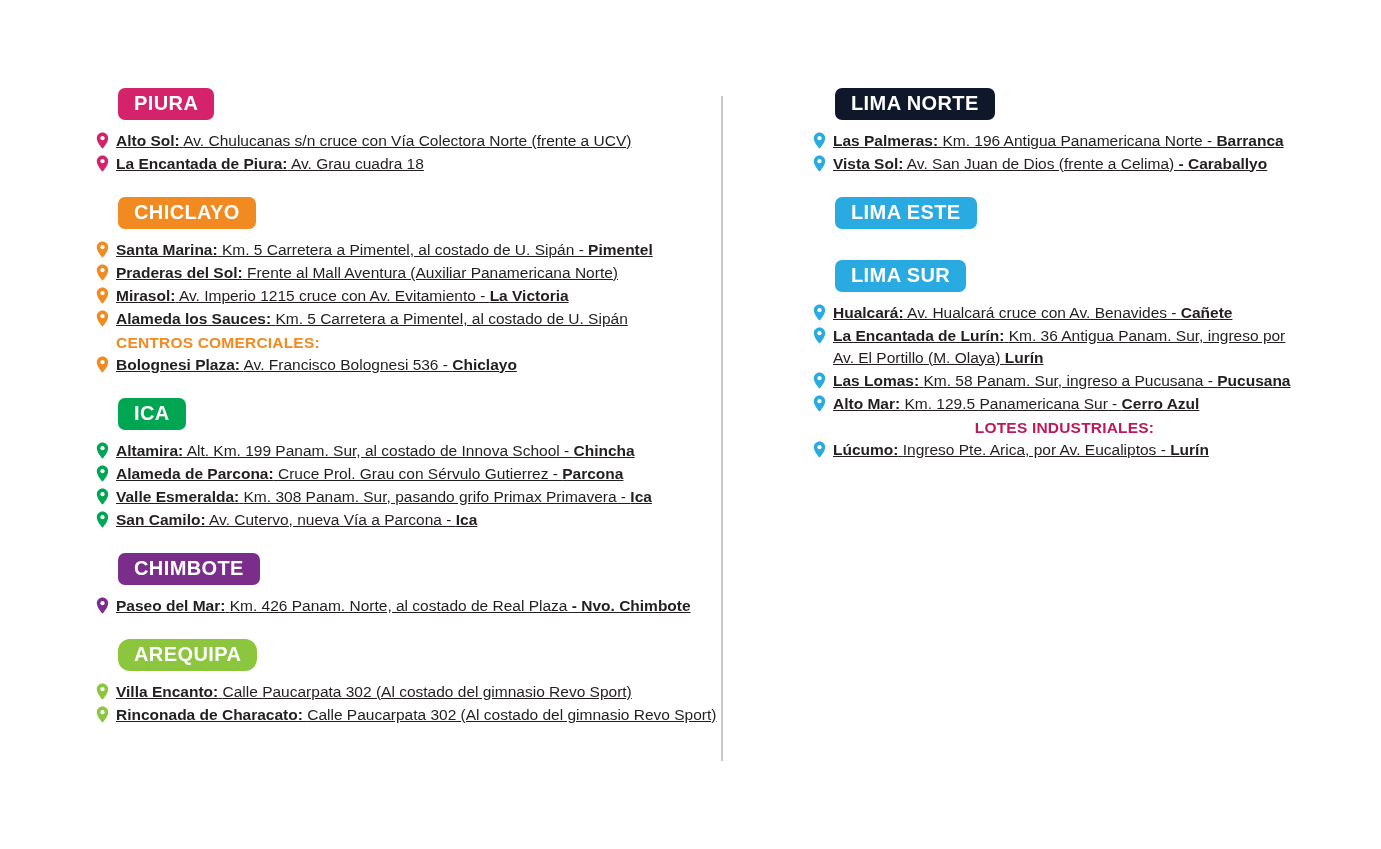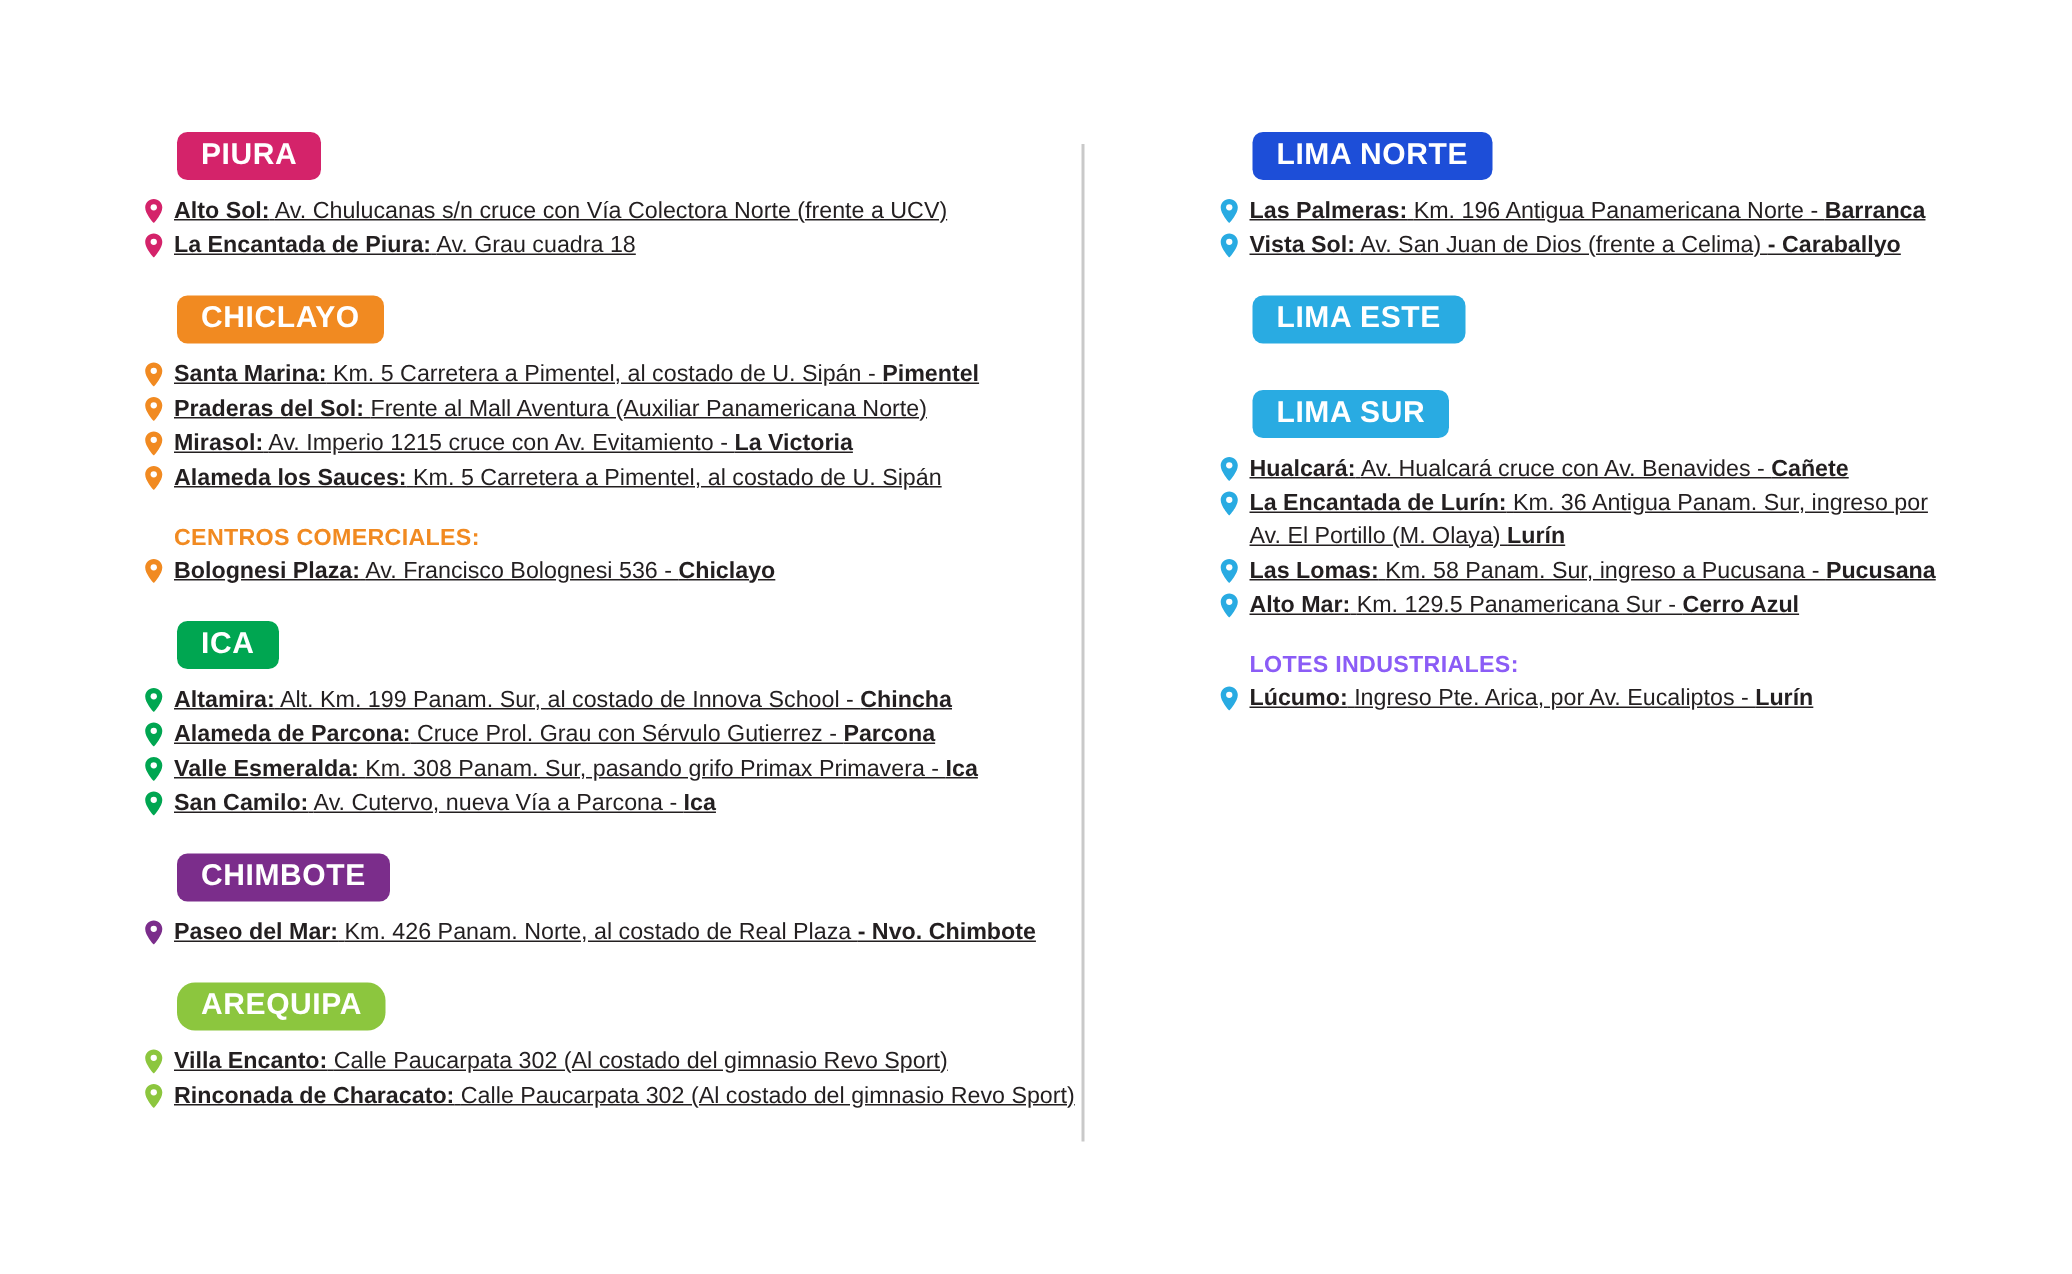--- a/index.html
+++ b/index.html
@@ -89,21 +89,21 @@
   .entry-addr {
     font-weight: normal;
   }
   .entry-place {
     font-weight: bold;
   }
   .subhead {
     font-size: 15.5px;
     font-weight: bold;
     letter-spacing: 0.2px;
-    margin: 20px 0 1px 20px;
+    margin: 4px 0 1px 20px;
   }
 </style>
 </head>
 <body>
 
 <div class="page">
   <div class="columns">
 
     <div class="col-left" id="left-col">
         <div class="region"><div class="region-badge" style="background: rgb(212, 35, 106);">PIURA</div><ul class="entries">
@@ -241,21 +241,21 @@
                 </svg>
               </span>
               <span class="entry-text"><span class="entry-name">Rinconada de Characato:</span> <span class="entry-addr">Calle Paucarpata 302 (Al costado del gimnasio Revo Sport)</span><span class="entry-place"></span></span>
             </li>
           </ul></div>
       </div>
 
     <div class="divider"></div>
 
     <div class="col-right" id="right-col">
-        <div class="region"><div class="region-badge" style="background: #1d4ed8;">LIMA NORTE</div><ul class="entries">
+        <div class="region"><div class="region-badge" style="background: #0f172a;">LIMA NORTE</div><ul class="entries">
             <li class="entry">
               <span class="pin">
                 <svg width="13" height="17" viewBox="0 0 13 17" xmlns="http://www.w3.org/2000/svg">
                   <path d="M6.5 0.6C3.3 0.6 0.8 3.1 0.8 6.3c0 4.1 5.1 9.8 5.3 10.0 0.2 0.2 0.6 0.2 0.8 0 0.2-0.2 5.3-5.9 5.3-10.0C12.2 3.1 9.7 0.6 6.5 0.6z" fill="#29abe2"></path>
                   <circle cx="6.5" cy="6.2" r="2.1" fill="#ffffff"></circle>
                 </svg>
               </span>
               <span class="entry-text"><span class="entry-name">Las Palmeras:</span> <span class="entry-addr">Km. 196 Antigua Panamericana Norte - </span><span class="entry-place">Barranca</span></span>
             </li>
             <li class="entry">
@@ -299,21 +299,21 @@
             </li>
             <li class="entry">
               <span class="pin">
                 <svg width="13" height="17" viewBox="0 0 13 17" xmlns="http://www.w3.org/2000/svg">
                   <path d="M6.5 0.6C3.3 0.6 0.8 3.1 0.8 6.3c0 4.1 5.1 9.8 5.3 10.0 0.2 0.2 0.6 0.2 0.8 0 0.2-0.2 5.3-5.9 5.3-10.0C12.2 3.1 9.7 0.6 6.5 0.6z" fill="#29abe2"></path>
                   <circle cx="6.5" cy="6.2" r="2.1" fill="#ffffff"></circle>
                 </svg>
               </span>
               <span class="entry-text"><span class="entry-name">Alto Mar:</span> <span class="entry-addr">Km. 129.5 Panamericana Sur - </span><span class="entry-place">Cerro Azul</span></span>
             </li>
-          </ul><div class="subhead" style="color: #8b5cf6;">LOTES INDUSTRIALES:</div><ul class="entries">
+          </ul><div class="subhead" style="color: #be185d; text-align: center;">LOTES INDUSTRIALES:</div><ul class="entries">
             <li class="entry">
               <span class="pin">
                 <svg width="13" height="17" viewBox="0 0 13 17" xmlns="http://www.w3.org/2000/svg">
                   <path d="M6.5 0.6C3.3 0.6 0.8 3.1 0.8 6.3c0 4.1 5.1 9.8 5.3 10.0 0.2 0.2 0.6 0.2 0.8 0 0.2-0.2 5.3-5.9 5.3-10.0C12.2 3.1 9.7 0.6 6.5 0.6z" fill="#29abe2"></path>
                   <circle cx="6.5" cy="6.2" r="2.1" fill="#ffffff"></circle>
                 </svg>
               </span>
               <span class="entry-text"><span class="entry-name">Lúcumo:</span> <span class="entry-addr">Ingreso Pte. Arica, por Av. Eucaliptos - </span><span class="entry-place">Lurín</span></span>
             </li>
           </ul></div>

